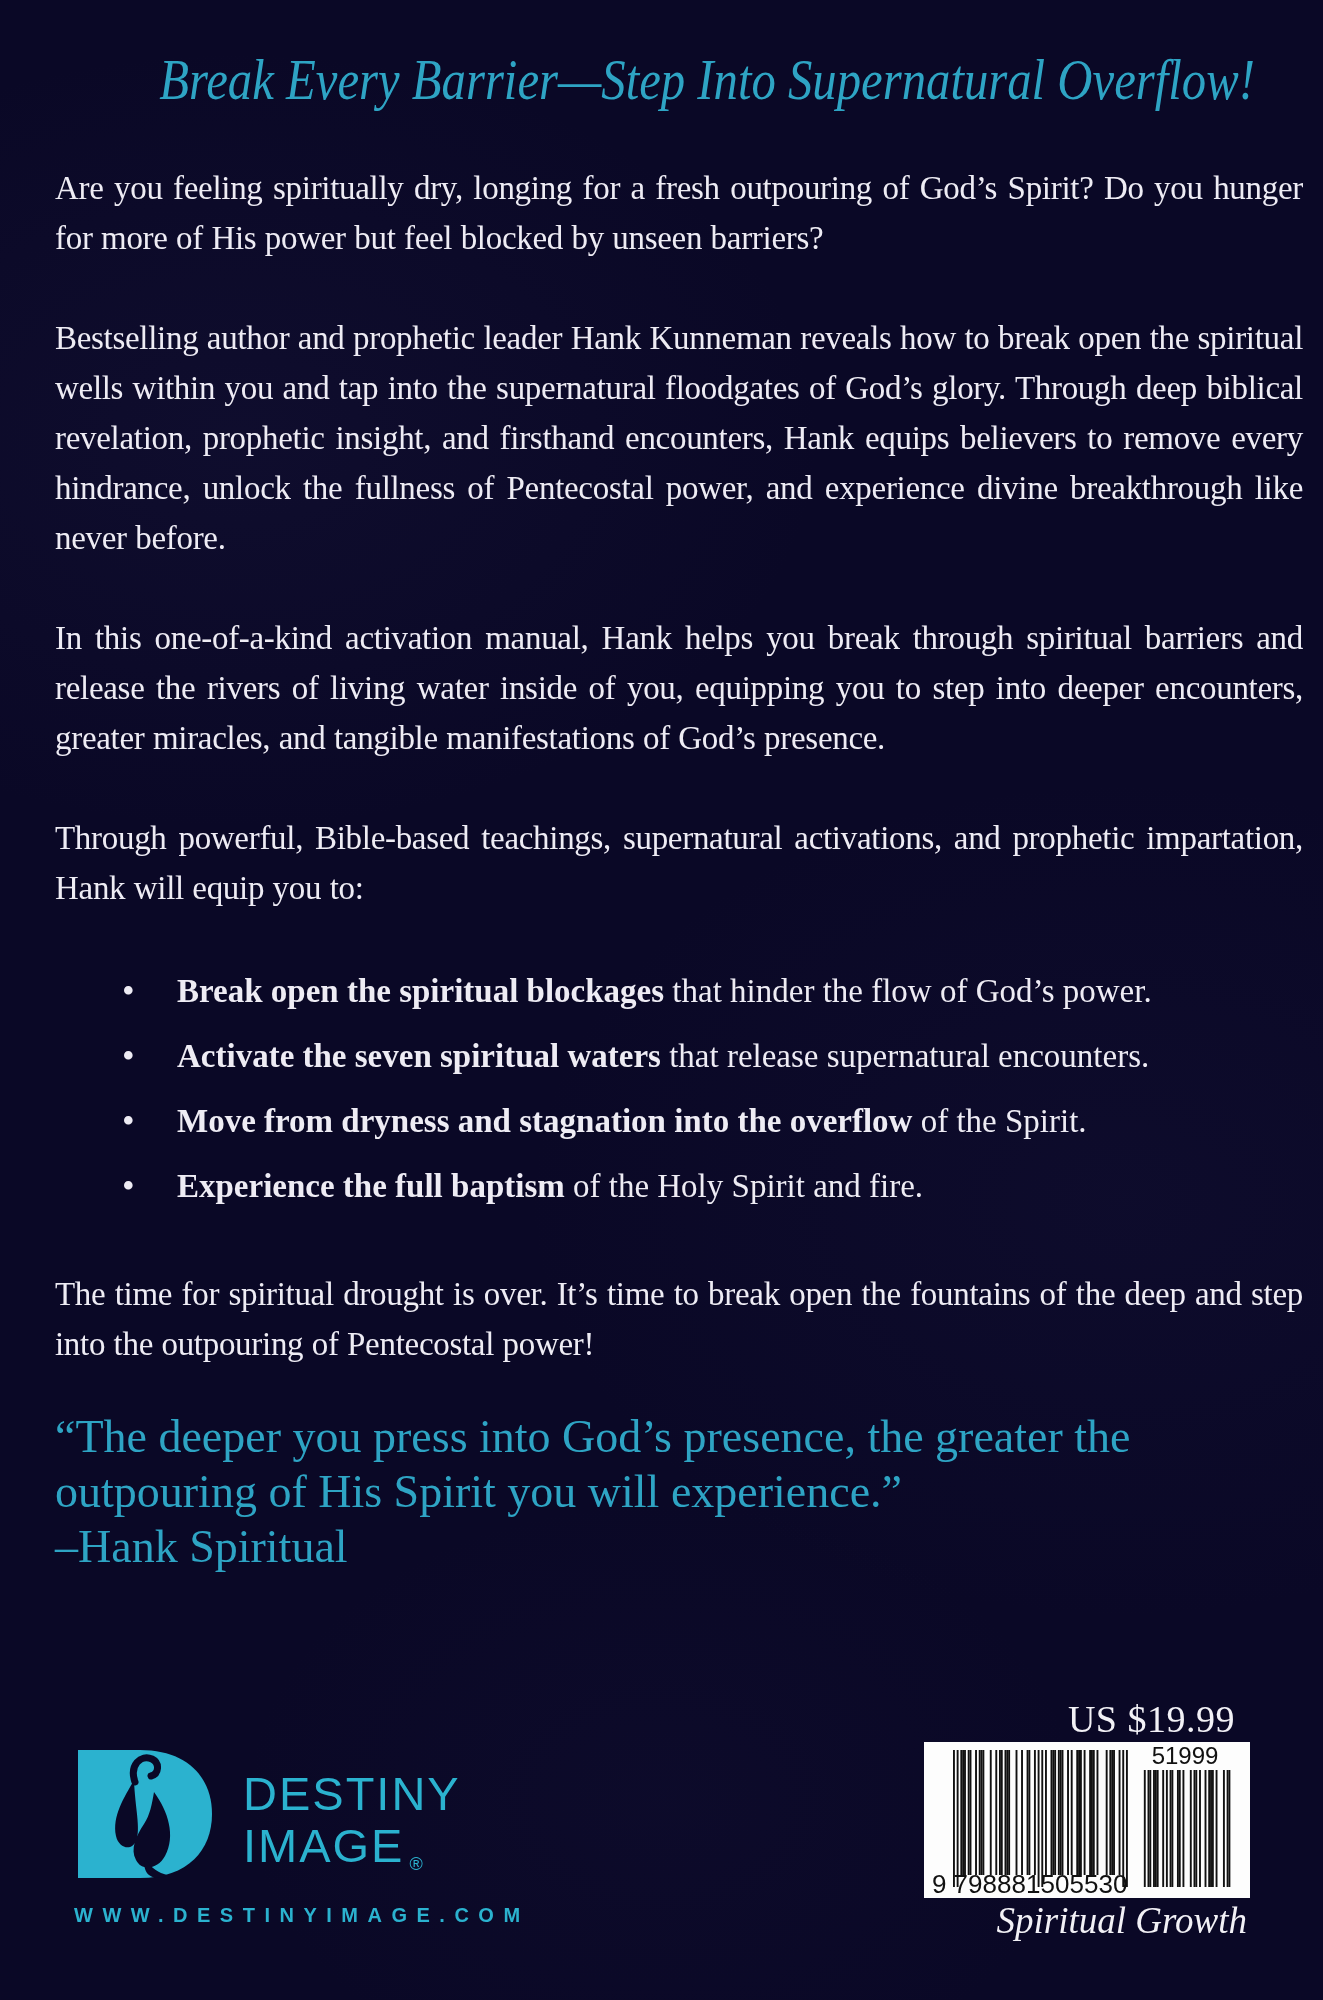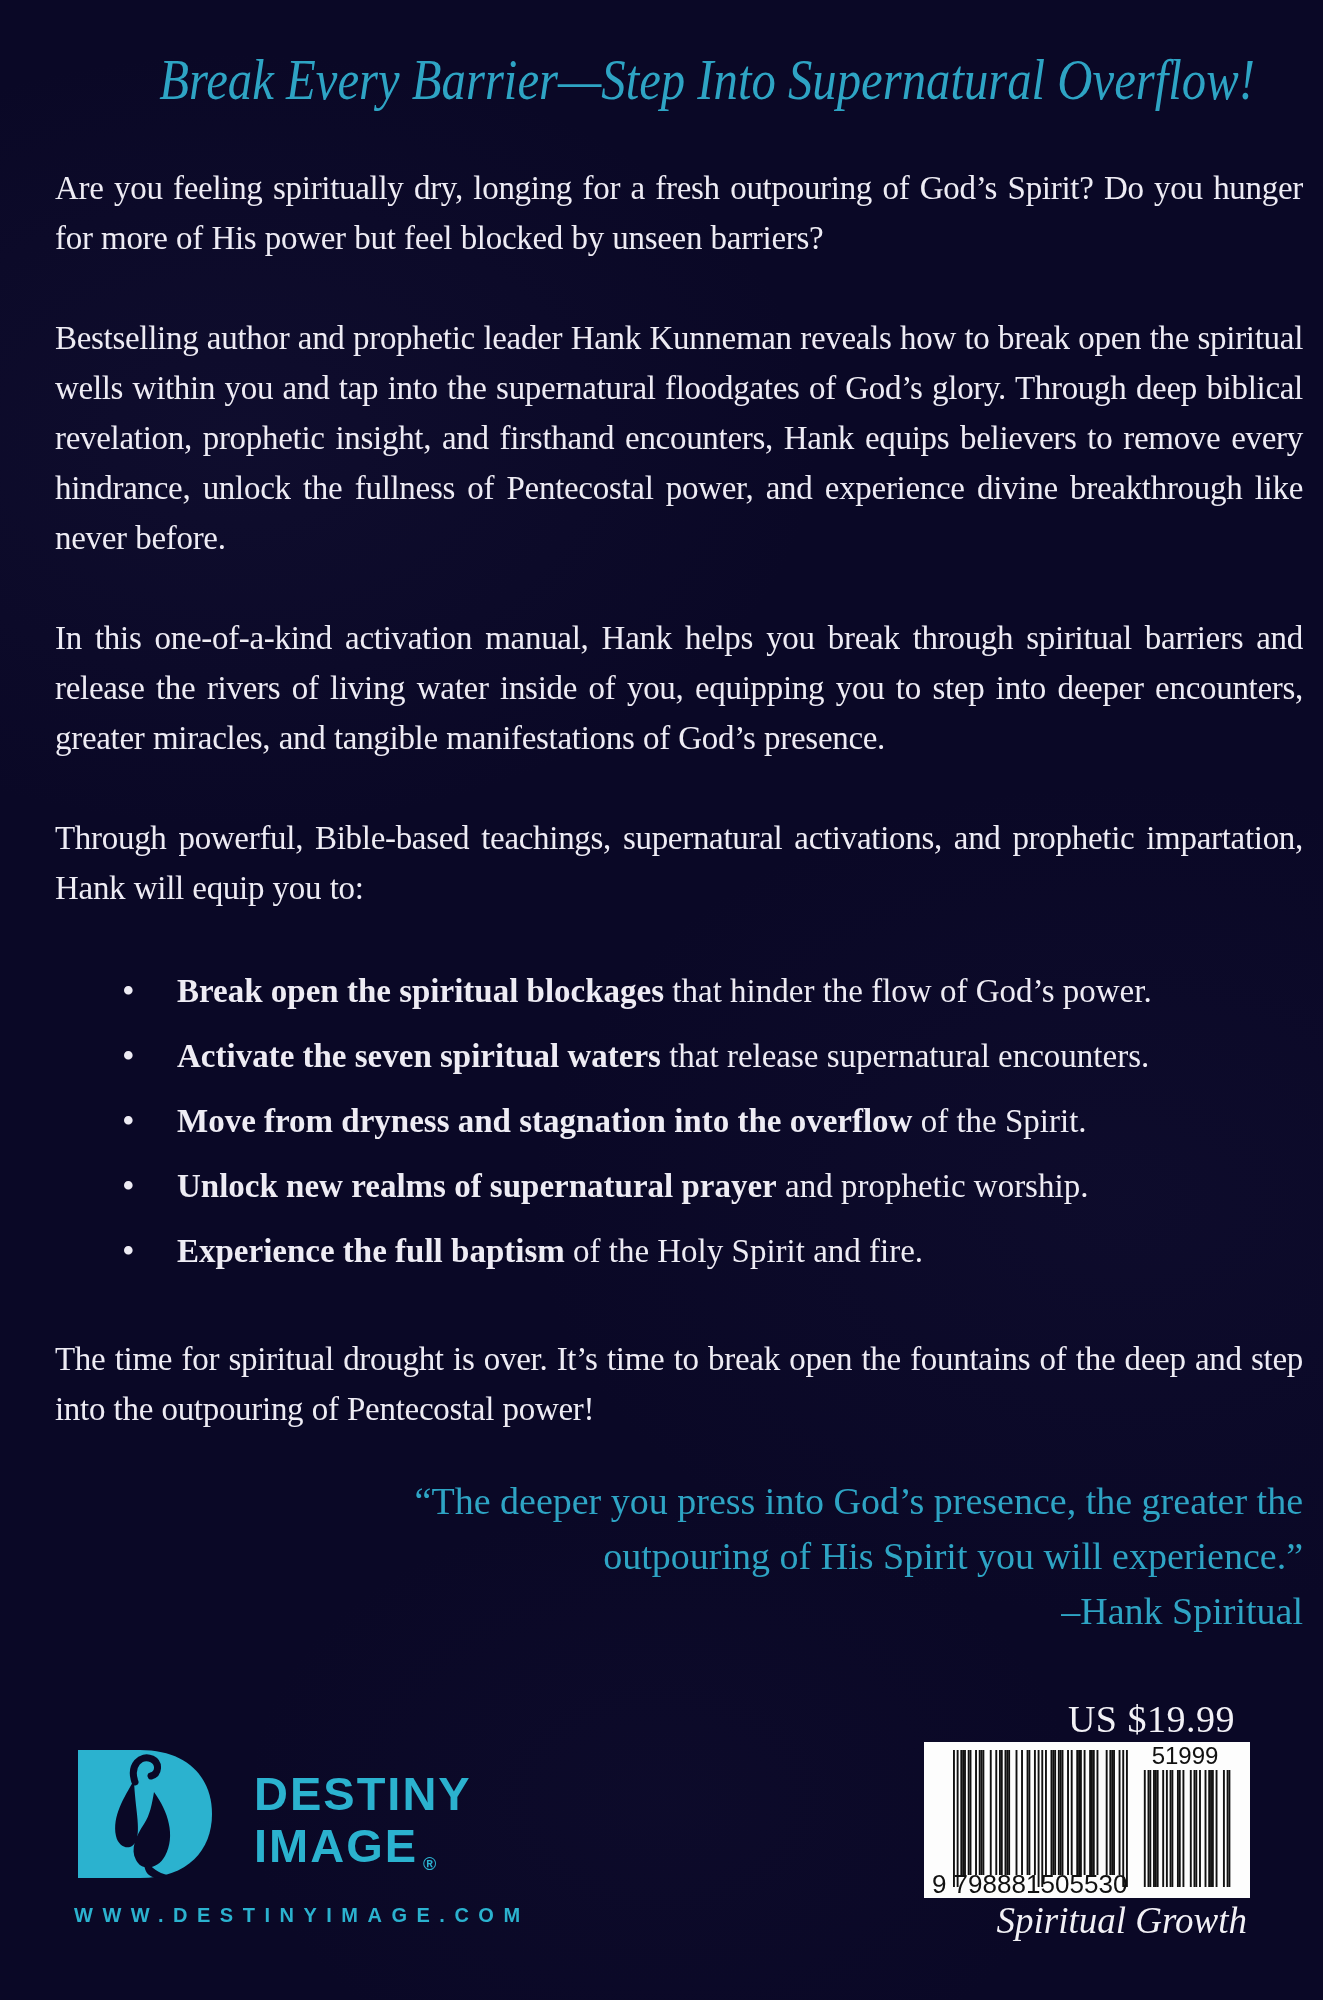--- a/index.html
+++ b/index.html
@@ -31,38 +31,38 @@
   ul.bullets{list-style:none;margin:46px 0 0;padding:0 0 0 67px;}
   ul.bullets li{
     position:relative;padding-left:55px;
     font-size:33px;line-height:65px;white-space:nowrap;
   }
   ul.bullets li::before{
     content:"•";position:absolute;left:0;top:0;
     font-size:36px;color:#eeecf4;
   }
   ul.bullets .lead{font-weight:bold;}
-  .quote{margin:40px 0 8px;text-align:right;color:var(--accent);font-size:38px;line-height:55px;}
+  .quote{margin:40px 0 8px;text-align:left;color:var(--accent);font-size:46px;line-height:55px;}
   .quote div{white-space:nowrap;}
   .price{
     position:absolute;top:1697px;right:88px;
     font-size:38px;color:#f2f1f6;letter-spacing:0.5px;
   }
   .category{
     position:absolute;top:1899px;right:76px;
     font-style:italic;font-size:37px;color:#f2f1f6;
   }
   .barcode{position:absolute;left:924px;top:1742px;width:326px;height:156px;}
   .barcode svg{display:block;width:326px;height:156px;}
   .logo{position:absolute;left:74px;top:1748px;width:440px;}
   .logo-row{display:flex;align-items:flex-start;}
   .logo-d{width:140px;height:132px;flex:0 0 auto;}
   .logo-name{
-    margin-left:40px;padding-top:20px;
-    font-family:"Liberation Sans", sans-serif;font-weight:bold;
+    margin-left:29px;padding-top:20px;
+    font-family:"Liberation Sans", sans-serif;font-weight:normal;
     color:var(--logoteal);font-size:47px;line-height:52px;letter-spacing:2px;
     white-space:nowrap;
   }
   .logo-name .reg{font-size:18px;letter-spacing:0;vertical-align:-8px;margin-left:5px;}
   .logo-url{
     margin-top:14px;
     font-family:"Liberation Sans", sans-serif;font-weight:bold;
     color:var(--logoteal);font-size:20px;letter-spacing:9.5px;white-space:nowrap;
   }
 </style>
@@ -77,21 +77,20 @@
 
   <p class="body first">Are you feeling spiritually dry, longing for a fresh outpouring of God’s Spirit? Do you hunger for more of His power but feel blocked by unseen barriers?</p>
   <p class="body">Bestselling author and prophetic leader Hank Kunneman reveals how to break open the spiritual wells within you and tap into the supernatural floodgates of God’s glory. Through deep biblical revelation, prophetic insight, and firsthand encounters, Hank equips believers to remove every hindrance, unlock the fullness of Pentecostal power, and experience divine breakthrough like never before.</p>
   <p class="body">In this one-of-a-kind activation manual, Hank helps you break through spiritual barriers and release the rivers of living water inside of you, equipping you to step into deeper encounters, greater miracles, and tangible manifestations of God’s presence.</p>
   <p class="body">Through powerful, Bible-based teachings, supernatural activations, and prophetic impartation, Hank will equip you to:</p>
 
   <ul class="bullets">
     <li><span class="lead">Break open the spiritual blockages</span><span> that hinder the flow of God’s power.</span></li>
     <li><span class="lead">Activate the seven spiritual waters</span><span> that release supernatural encounters.</span></li>
     <li><span class="lead">Move from dryness and stagnation into the overflow</span><span> of the Spirit.</span></li>
-    <li><span class="lead">Unlock new realms of supernatural prayer</span><span> and prophetic worship.</span></li>
     <li><span class="lead">Experience the full baptism</span><span> of the Holy Spirit and fire.</span></li>
   </ul>
 
   <p class="body">The time for spiritual drought is over. It’s time to break open the fountains of the deep and step into the outpouring of Pentecostal power!</p>
 
   <div class="quote">
     <div>“The deeper you press into God’s presence, the greater the</div>
     <div>outpouring of His Spirit you will experience.”</div>
     <div>–Hank Spiritual</div>
   </div>

